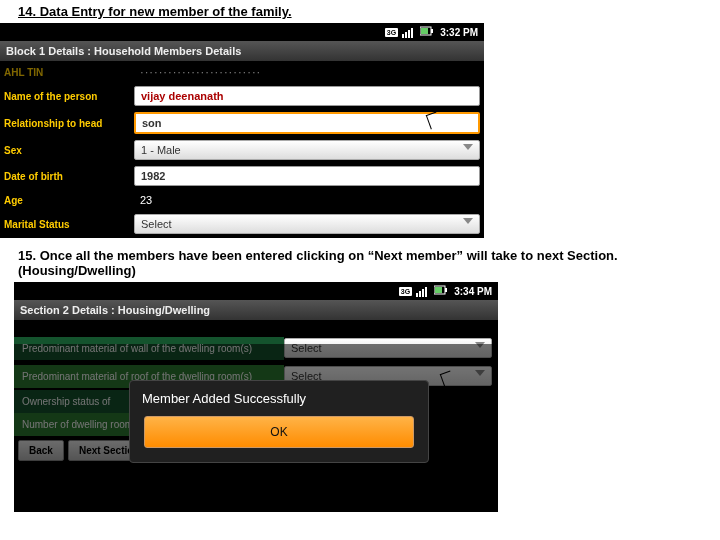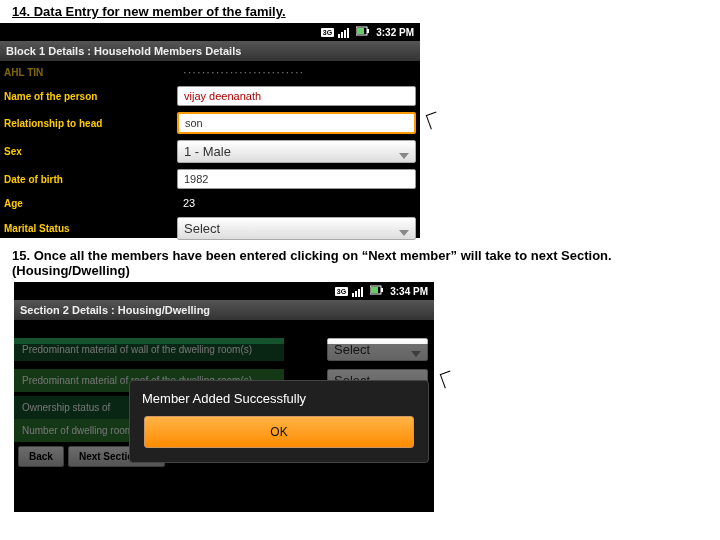--- a/index.html
+++ b/index.html
@@ -1,29 +1,29 @@
 <!DOCTYPE html>
 <html><head>
 <meta charset="utf-8">
 <style>
   * { box-sizing: border-box; margin: 0; padding: 0; }
   body { background: #fff; font-family: Arial, sans-serif; width: 720px; height: 540px; overflow: hidden; }
-  .caption { font-weight: bold; font-size: 13px; padding: 4px 12px; text-decoration: underline; }
-  .phone { width: 420px; background: #000; color: #fff; font-size: 11px; position: relative; }
+  .caption { font-weight: bold; font-size: 13px; padding: 4px 18px; text-decoration: underline; }
+  .phone { width: 484px; background: #000; color: #fff; font-size: 11px; position: relative; }
   .statusbar { display: flex; justify-content: flex-end; align-items: center; gap: 4px; background: #000; padding: 2px 6px; height: 18px; font-size: 10px; color: #fff; }
   .statusbar .sig { display: inline-block; width: 14px; height: 12px; }
   .statusbar .time { font-weight: bold; margin-left: 2px; }
   .titlebar { background: linear-gradient(#555, #333); padding: 4px 6px; font-size: 11px; color: #eee; font-weight: bold; }
-  .row { display: flex; align-items: center; padding: 3px 4px; gap: 43px; }
+  .row { display: flex; align-items: center; padding: 3px 4px; }
   .row .lbl { width: 130px; color: #fc0; font-weight: bold; font-size: 10px; padding-right: 6px; }
   .row .field { flex: 1; }
-  .input { background: #fff; color: #333; border: 1px solid #999; border-radius: 2px; padding: 3px 6px; font-size: 11px; }
+  .input { background: #fff; color: #333; border: 1px solid #999; border-radius: 2px; padding: 3px 6px; font-size: 11px; font-weight: bold; }
   .input.red { color: #a00; }
   .input.focus { border: 2px solid #f90; }
-  .select { background: linear-gradient(#fff, #ddd); color: #333; border: 1px solid #aaa; border-radius: 2px; padding: 3px 6px; font-size: 13px; display: flex; justify-content: space-between; align-items: flex-end; }
+  .select { background: linear-gradient(#fff, #ddd); color: #333; border: 1px solid #aaa; border-radius: 2px; padding: 3px 6px; font-size: 11px; display: flex; justify-content: space-between; align-items: flex-start; }
   .select .chev { width: 0; height: 0; border-left: 5px solid transparent; border-right: 5px solid transparent; border-top: 6px solid #888; margin-left: 6px; }
   .plain { color:#fff; font-size:11px; padding:2px 6px; }
   .phone2 .row .lbl { width: 270px; }
   .sect-red .lbl { background:#14532d; color:#fff; font-weight:normal; padding:6px 8px; }
   .sect-green .lbl { background:#2e7d32; color:#fff; font-weight:normal; padding:6px 8px; }
   .phone2 .row { padding:0 0; }
   .phone2 .field { padding:4px 6px 4px 0; }
   .overlay { position: absolute; left: 0; right: 0; top: 62px; bottom: 0; background: rgba(0,0,0,.55); }
   .dialog { position: absolute; left: 115px; top: 98px; width: 300px; background: #202020; border: 1px solid #444; border-radius: 4px; padding: 0; }
   .dialog .dtitle { color: #fff; padding: 10px 12px; font-size: 13px; }

